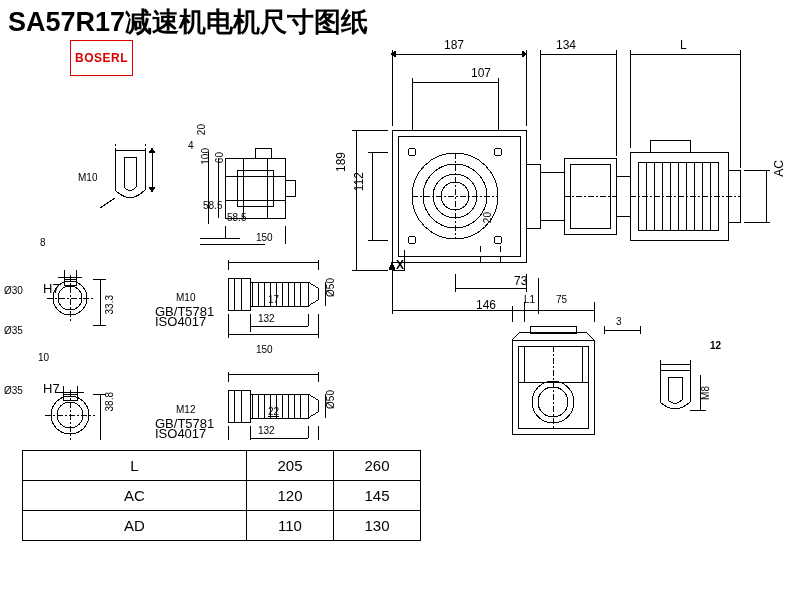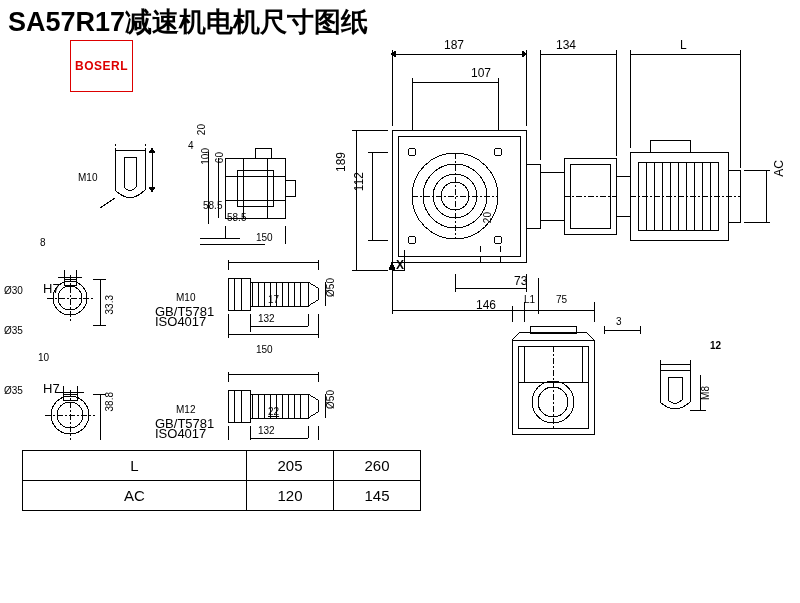--- a/index.html
+++ b/index.html
@@ -18,21 +18,21 @@
     font-weight:bold;
     letter-spacing:0px;
     white-space:nowrap;
   }
   #brand{
     left:70px;top:40px;
     border:1px solid #d00;
     color:#d00;
     font-size:12px;
     font-weight:bold;
-    padding:18px 4px;
+    padding:10px 4px;
     letter-spacing:0.5px;
   }
   .dim{font-size:12px;font-family:"Liberation Sans",sans-serif;}
   .dim-sm{font-size:10px;}
   .dim-xs{font-size:13px;}
   .vert{writing-mode:vertical-rl;transform:rotate(180deg);}
   svg{display:block;}
   
   #spec-table{
     left:22px;top:450px;
@@ -343,14 +343,19 @@
     <tr>
       <td class="label">L</td>
       <td class="val">205</td>
       <td class="val">260</td>
     </tr>
     <tr>
       <td class="label">AC</td>
       <td class="val">120</td>
       <td class="val">145</td>
     </tr>
+    <tr>
+      <td class="label">AD</td>
+      <td class="val">110</td>
+      <td class="val">130</td>
+    </tr>
   </tbody>
 </table>
 
 </body></html>

